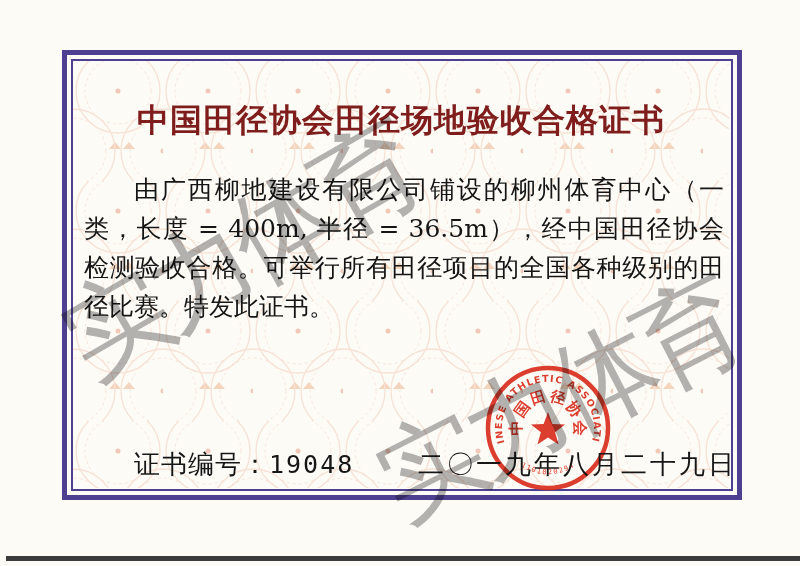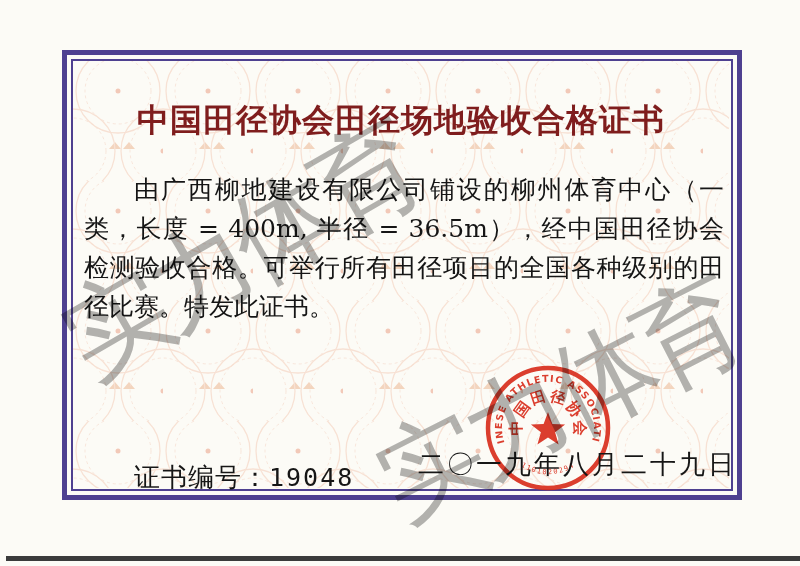--- a/index.html
+++ b/index.html
@@ -33,21 +33,21 @@
     text-align:center;font-size:32px;font-weight:bold;
     letter-spacing:1px;color:#7f1d1d;
   }
   .cert-body{
     position:absolute;left:84px;top:170px;width:640px;
     font-size:25px;line-height:39px;text-align:justify;
     color:#151515;
   }
   .cert-body p{margin:0;text-indent:2em;}
   .bottom-row{position:absolute;left:0;top:447px;width:800px;font-size:26px;}
-  .cert-no{position:absolute;left:134px;top:0;letter-spacing:1px;margin-top:13px;}
+  .cert-no{position:absolute;left:134px;top:0;letter-spacing:1px;}
   .cert-no .num{font-family:"DejaVu Sans Mono","Liberation Mono",monospace;font-size:25px;letter-spacing:2px;}
   .issue-date{position:absolute;left:386px;top:0;letter-spacing:3px;margin-left:32px;}
 
   
   .seal{
     position:absolute;left:478px;top:358px;width:140px;height:140px;
     z-index:2;opacity:.92;
   }
 
   

